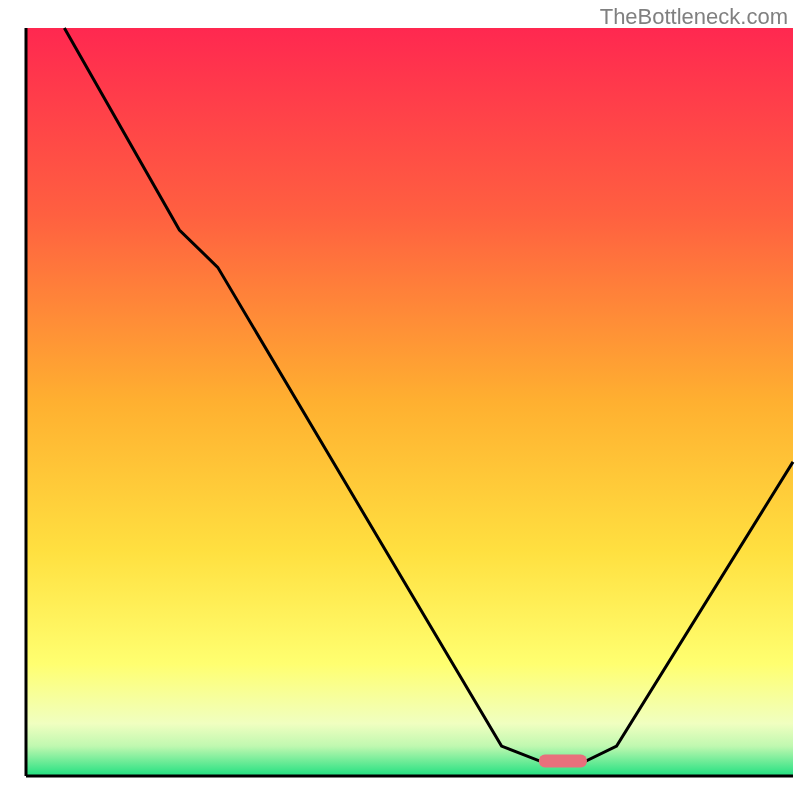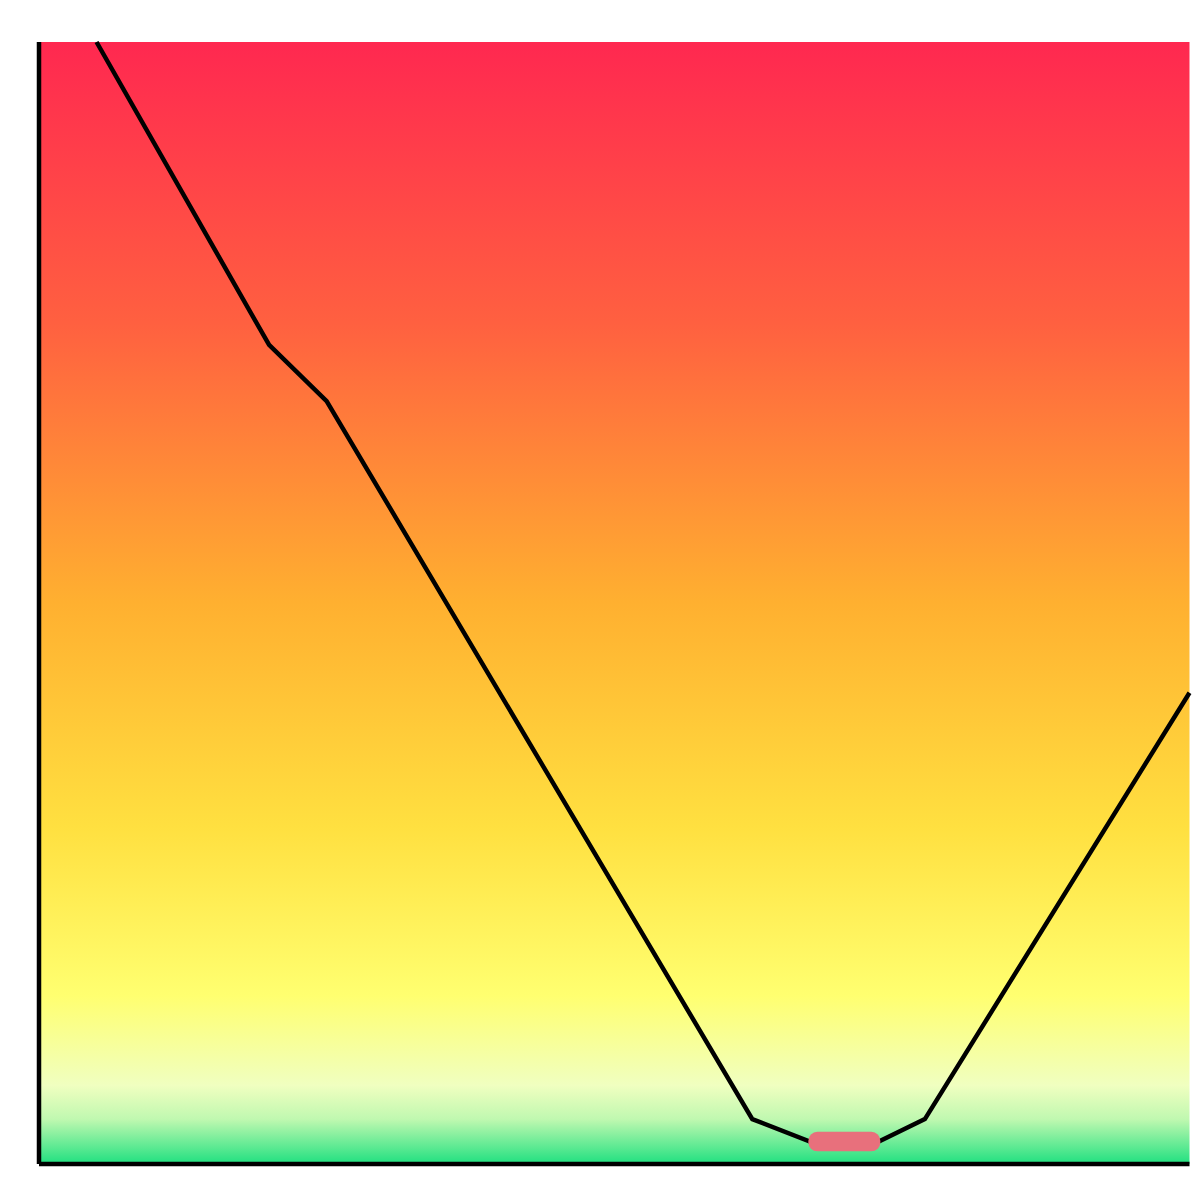--- a/index.html
+++ b/index.html
@@ -26,20 +26,21 @@
     z-index: 10;
   }
   svg {
     display: block;
   }
 </style>
 </head>
 <body>
 
 <div class="chart-container">
+  <div class="attribution">TheBottleneck.com</div>
   <svg width="800" height="800" viewBox="0 0 800 800">
     <defs>
       <linearGradient id="bgGradient" x1="0%" y1="0%" x2="0%" y2="100%">
         <stop offset="0%" stop-color="#ff2850"></stop>
         <stop offset="25%" stop-color="#ff6040"></stop>
         <stop offset="50%" stop-color="#ffb030"></stop>
         <stop offset="70%" stop-color="#ffe040"></stop>
         <stop offset="85%" stop-color="#ffff70"></stop>
         <stop offset="93%" stop-color="#f0ffc0"></stop>
         <stop offset="96%" stop-color="#c0f8b0"></stop>

